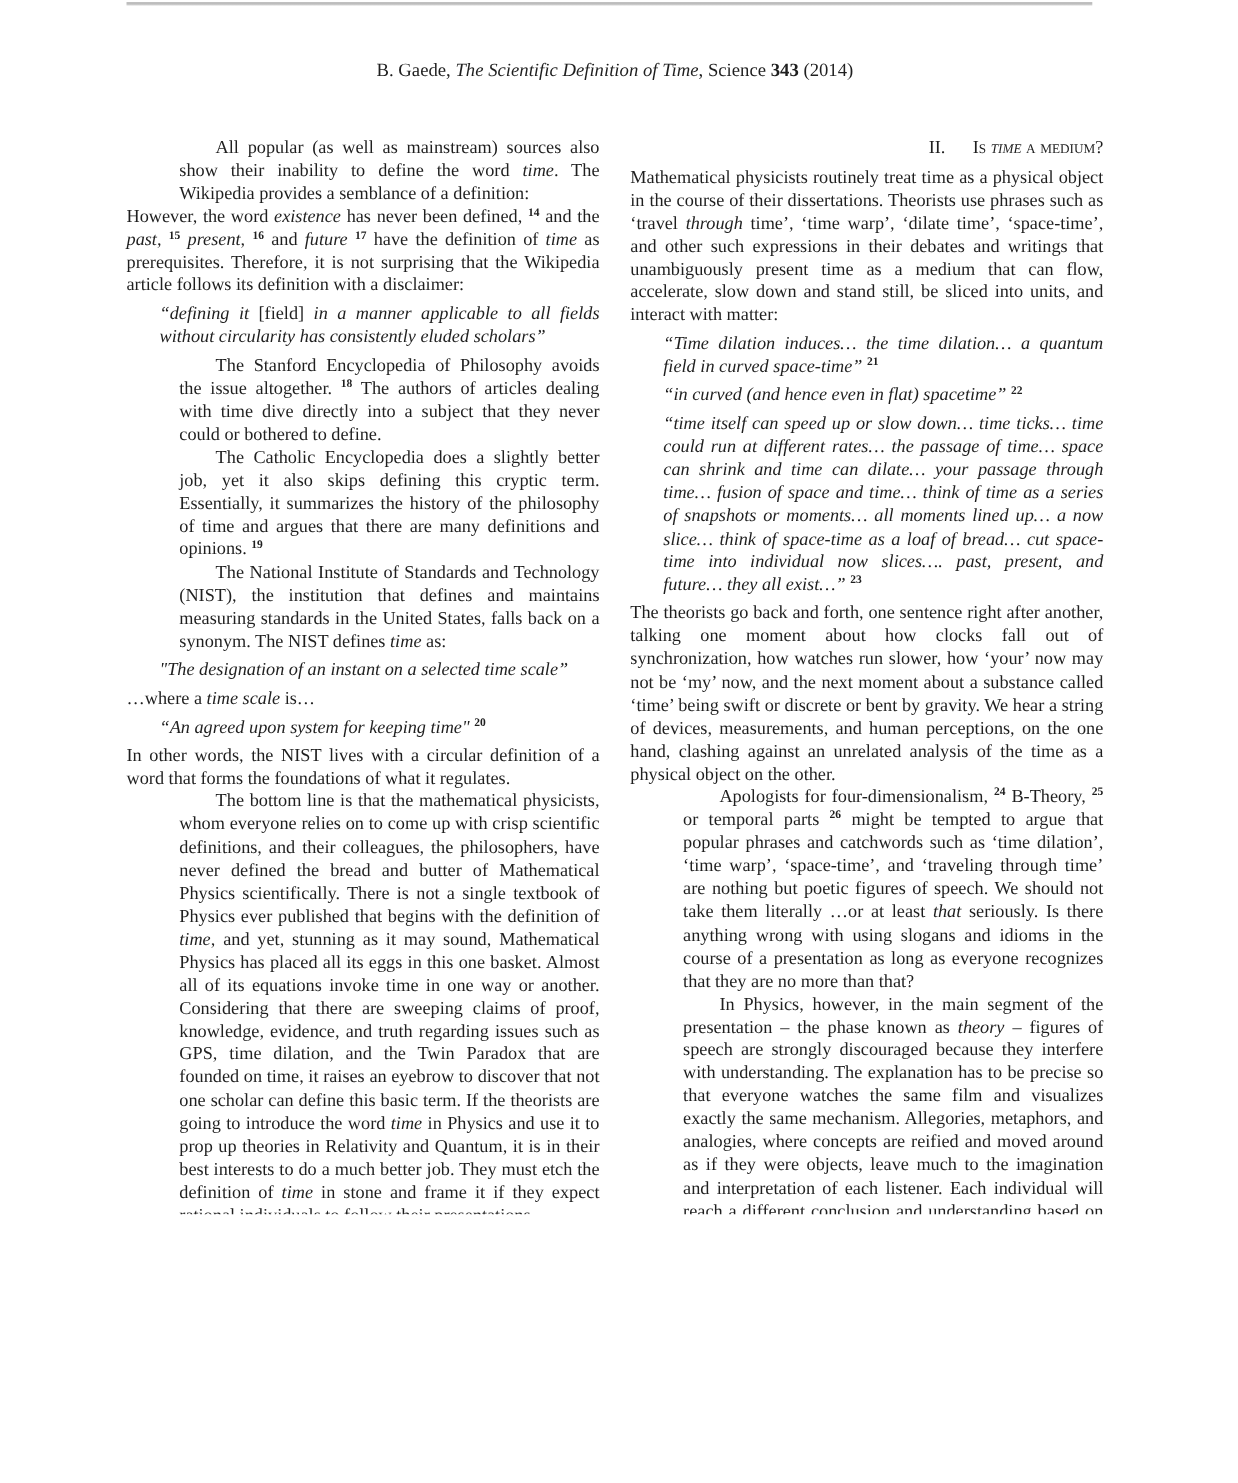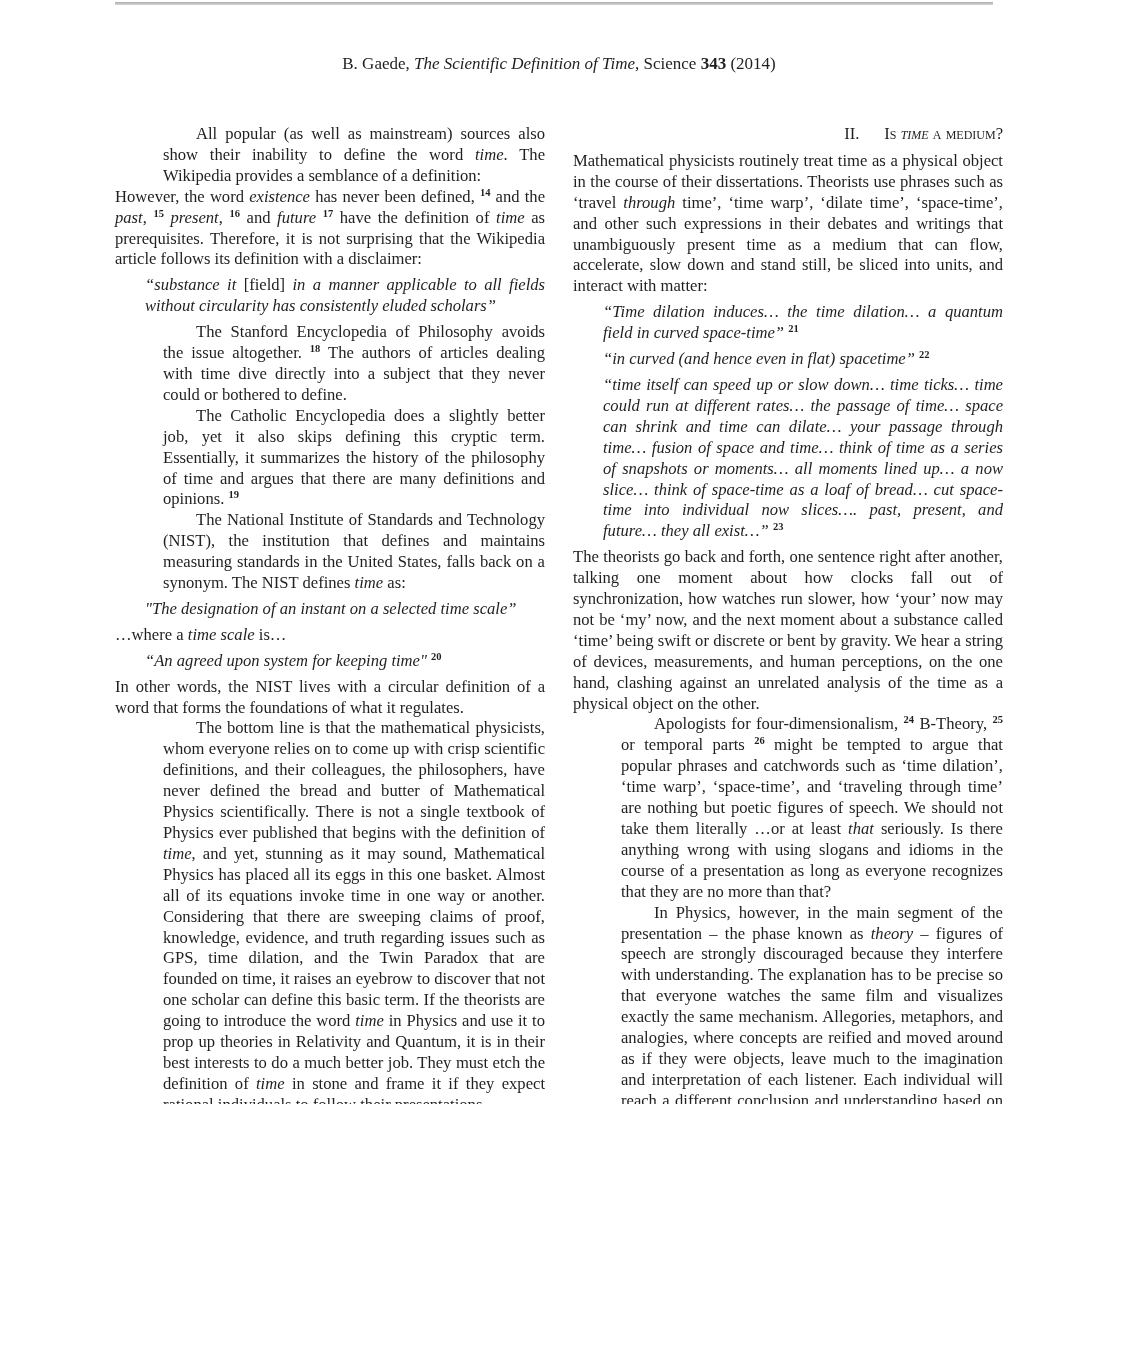--- a/index.html
+++ b/index.html
@@ -82,21 +82,21 @@
 </head>
 <body>
 
 <div class="page">
   <div class="top-rule"></div>
   <div class="running-header"><span>B. Gaede, </span><span class="it">The Scientific Definition of Time</span><span>, Science </span><span class="bd">343</span><span> (2014)</span></div>
   <div class="columns">
     <div class="col">
         <div class="blk blk-para indent"><span>All popular (as well as mainstream) sources also show their inability to define the word </span><span class="it">time</span><span>. The Wikipedia provides a semblance of a definition:</span></div>
         <div class="blk blk-para"><span>However, the word </span><span class="it">existence</span><span> has never been defined, </span><sup class="sup">14</sup><span> and the </span><span class="it">past</span><span>, </span><sup class="sup">15</sup><span> </span><span class="it">present</span><span>, </span><sup class="sup">16</sup><span> and </span><span class="it">future</span><span> </span><sup class="sup">17</sup><span> have the definition of </span><span class="it">time</span><span> as prerequisites. Therefore, it is not surprising that the Wikipedia article follows its definition with a disclaimer:</span></div>
-        <div class="blk blk-quote"><span class="it">“substance it </span><span>[field] </span><span class="it">in a manner applicable to all fields without circularity has consistently eluded scholars”</span></div>
+        <div class="blk blk-quote"><span class="it">“defining it </span><span>[field] </span><span class="it">in a manner applicable to all fields without circularity has consistently eluded scholars”</span></div>
         <div class="blk blk-para indent"><span>The Stanford Encyclopedia of Philosophy avoids the issue altogether. </span><sup class="sup">18</sup><span> The authors of articles dealing with time dive directly into a subject that they never could or bothered to define.</span></div>
         <div class="blk blk-para indent"><span>The Catholic Encyclopedia does a slightly better job, yet it also skips defining this cryptic term. Essentially, it summarizes the history of the philosophy of time and argues that there are many definitions and opinions. </span><sup class="sup">19</sup></div>
         <div class="blk blk-para indent"><span>The National Institute of Standards and Technology (NIST), the institution that defines and maintains measuring standards in the United States, falls back on a synonym. The NIST defines </span><span class="it">time</span><span> as:</span></div>
         <div class="blk blk-quote"><span class="it">"The designation of an instant on a selected time scale”</span></div>
         <div class="blk blk-para"><span>…where a </span><span class="it">time scale</span><span> is…</span></div>
         <div class="blk blk-quote"><span class="it">“An agreed upon system for keeping time" </span><sup class="sup">20</sup></div>
         <div class="blk blk-para"><span>In other words, the NIST lives with a circular definition of a word that forms the foundations of what it regulates.</span></div>
         <div class="blk blk-para indent"><span>The bottom line is that the mathematical physicists, whom everyone relies on to come up with crisp scientific definitions, and their colleagues, the philosophers, have never defined the bread and butter of Mathematical Physics scientifically. There is not a single textbook of Physics ever published that begins with the definition of </span><span class="it">time</span><span>, and yet, stunning as it may sound, Mathematical Physics has placed all its eggs in this one basket. Almost all of its equations invoke time in one way or another. Considering that there are sweeping claims of proof, knowledge, evidence, and truth regarding issues such as GPS, time dilation, and the Twin Paradox that are founded on time, it raises an eyebrow to discover that not one scholar can define this basic term. If the theorists are going to introduce the word </span><span class="it">time</span><span> in Physics and use it to prop up theories in Relativity and Quantum, it is in their best interests to do a much better job. They must etch the definition of </span><span class="it">time</span><span> in stone and frame it if they expect rational individuals to follow their presentations.</span></div>
       </div>
     <div class="col">

